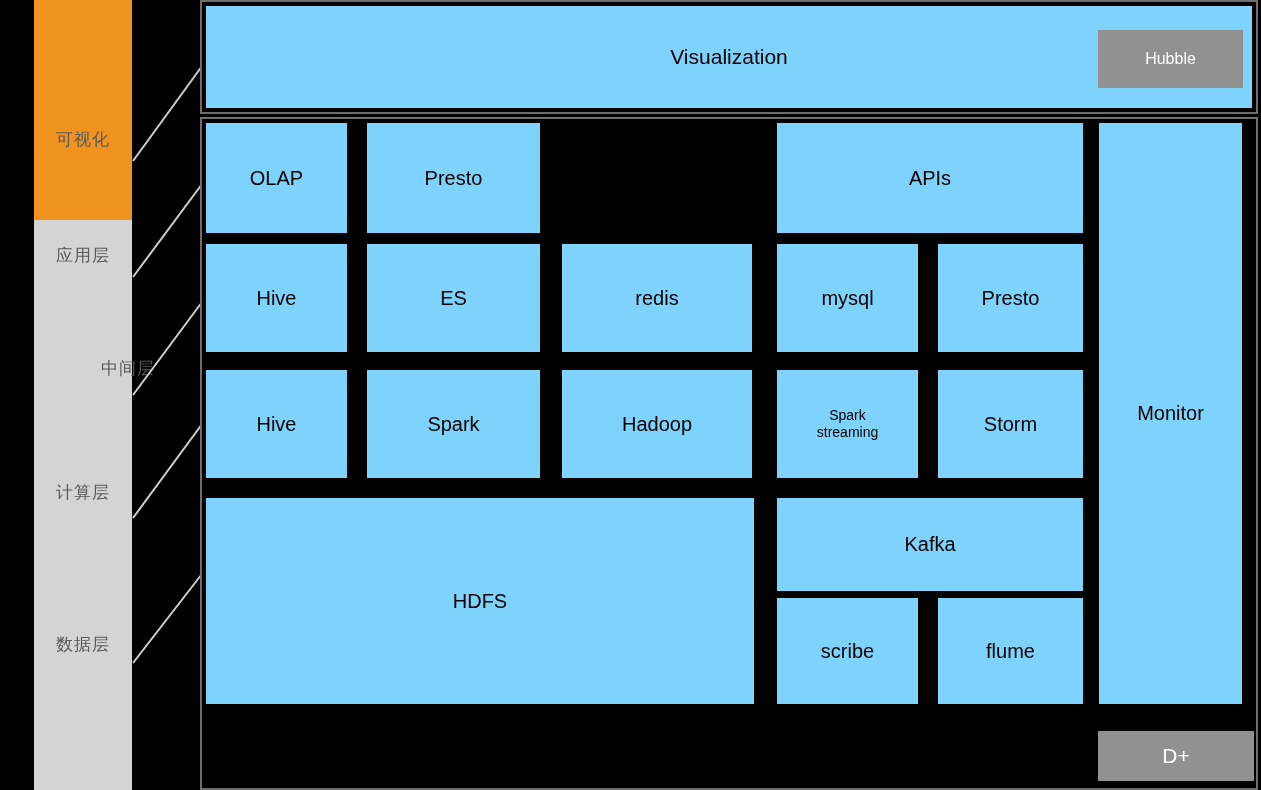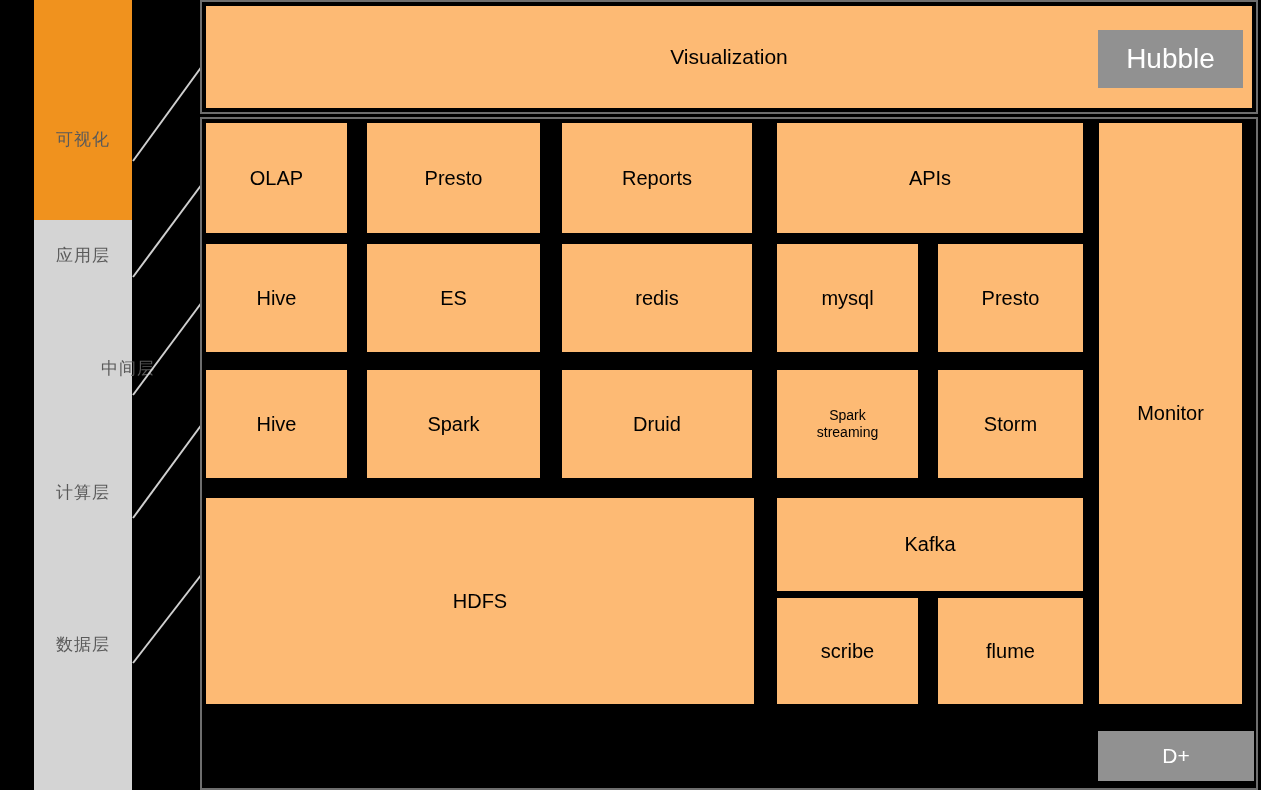--- a/index.html
+++ b/index.html
@@ -49,21 +49,21 @@
     position: absolute;
     left: 0; top: 0;
     width: 1261px;
     height: 790px;
     pointer-events: none;
   }
 
   
   .box {
     position: absolute;
-    background: #fdba74;
+    background: #7dd3fc;
     border: 1px solid #000000;
     box-sizing: border-box;
     display: flex;
     align-items: center;
     justify-content: center;
     text-align: center;
     color: #000000;
     font-size: 20px;
     font-family: "Liberation Sans", sans-serif;
   }
@@ -77,21 +77,21 @@
 
   
   .chip {
     position: absolute;
     background: #919191;
     box-sizing: border-box;
     display: flex;
     align-items: center;
     justify-content: center;
     color: #ffffff;
-    font-size: 28px;
+    font-size: 16px;
     font-family: "Liberation Sans", sans-serif;
   }
 
   
   .frame {
     position: absolute;
     box-sizing: border-box;
     border: 2px solid #6e6e6e;
     background: #000000;
   }
@@ -129,23 +129,20 @@
   </div>
 
   <div class="frame" style="left:200px; top:117px; width:1058px; height:673px;"></div>
 
   <div class="box" style="left:205px; top:122px; width:143px; height:112px;">
     <span>OLAP</span>
   </div>
   <div class="box" style="left:366px; top:122px; width:175px; height:112px;">
     <span>Presto</span>
   </div>
-  <div class="box" style="left:561px; top:122px; width:192px; height:112px;">
-    <span>Reports</span>
-  </div>
   <div class="box" style="left:776px; top:122px; width:308px; height:112px;">
     <span>APIs</span>
   </div>
 
   <div class="box" style="left:205px; top:243px; width:143px; height:110px;">
     <span>Hive</span>
   </div>
   <div class="box" style="left:366px; top:243px; width:175px; height:110px;">
     <span>ES</span>
   </div>
@@ -159,21 +156,21 @@
     <span>Presto</span>
   </div>
 
   <div class="box" style="left:205px; top:369px; width:143px; height:110px;">
     <span>Hive</span>
   </div>
   <div class="box" style="left:366px; top:369px; width:175px; height:110px;">
     <span>Spark</span>
   </div>
   <div class="box" style="left:561px; top:369px; width:192px; height:110px;">
-    <span>Druid</span>
+    <span>Hadoop</span>
   </div>
   <div class="box small" style="left:776px; top:369px; width:143px; height:110px;">
     <span>
       <span>Spark</span><br>
       <span>streaming</span>
     </span>
   </div>
   <div class="box" style="left:937px; top:369px; width:147px; height:110px;justify-content:center;">
     <span>Storm</span>
   </div>

